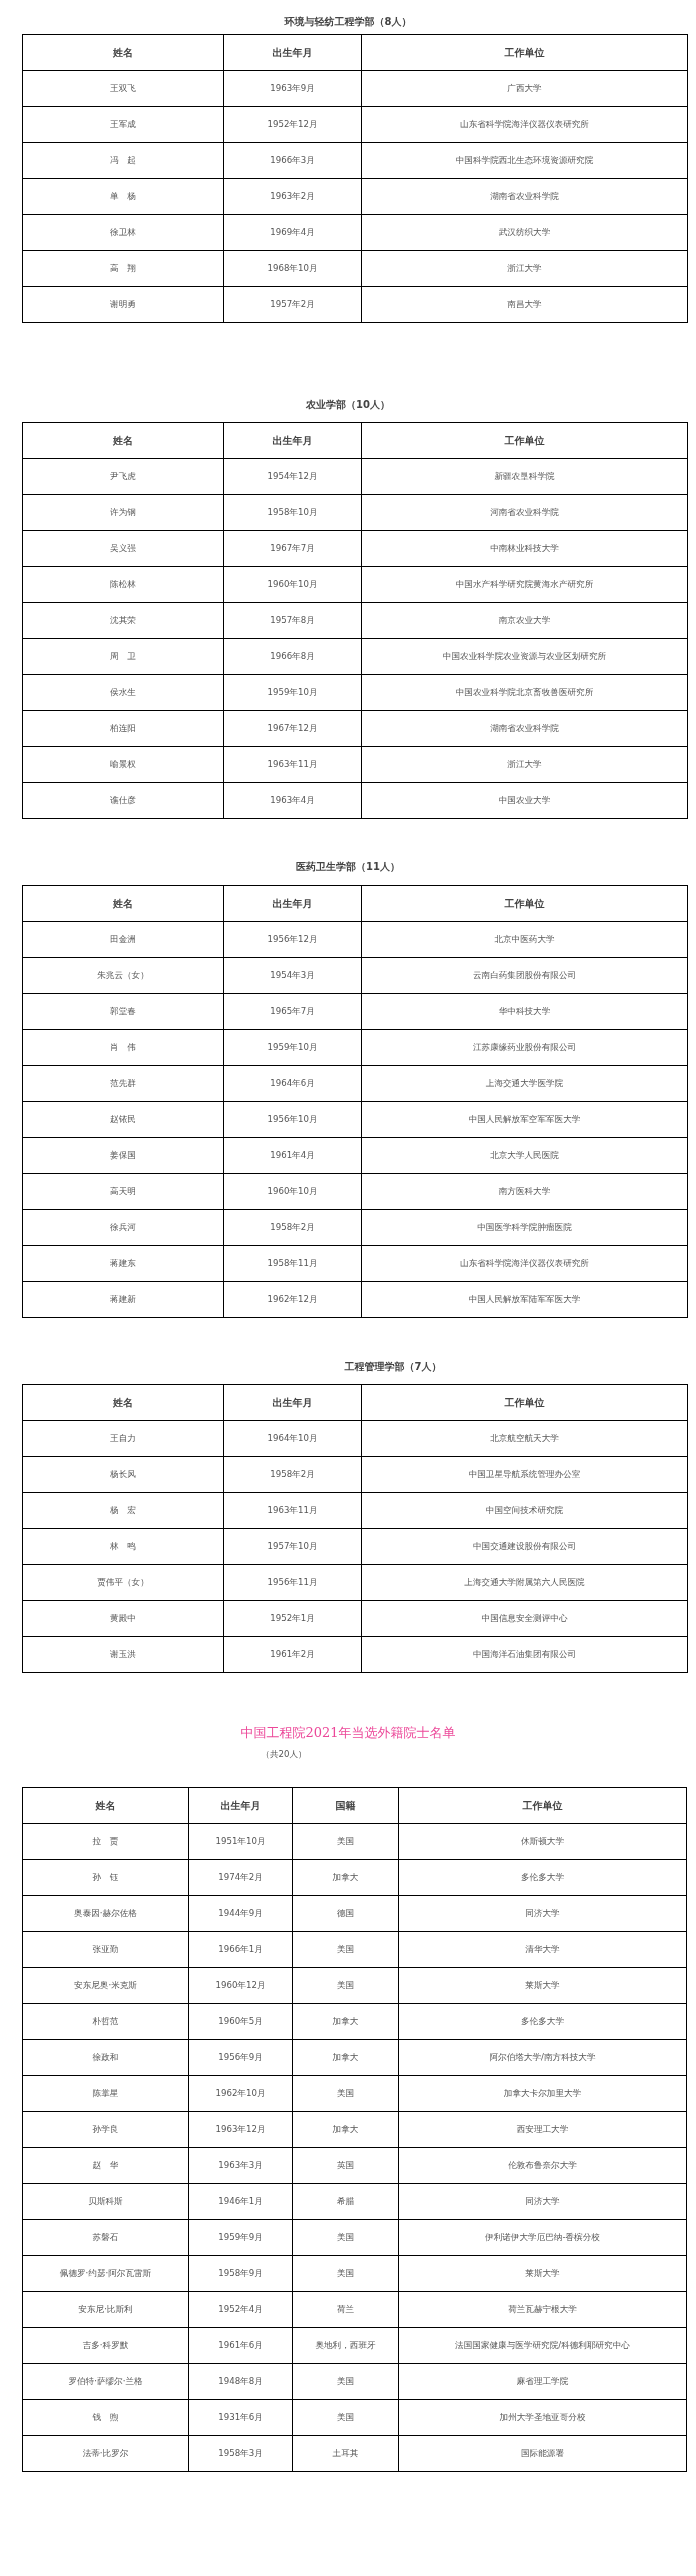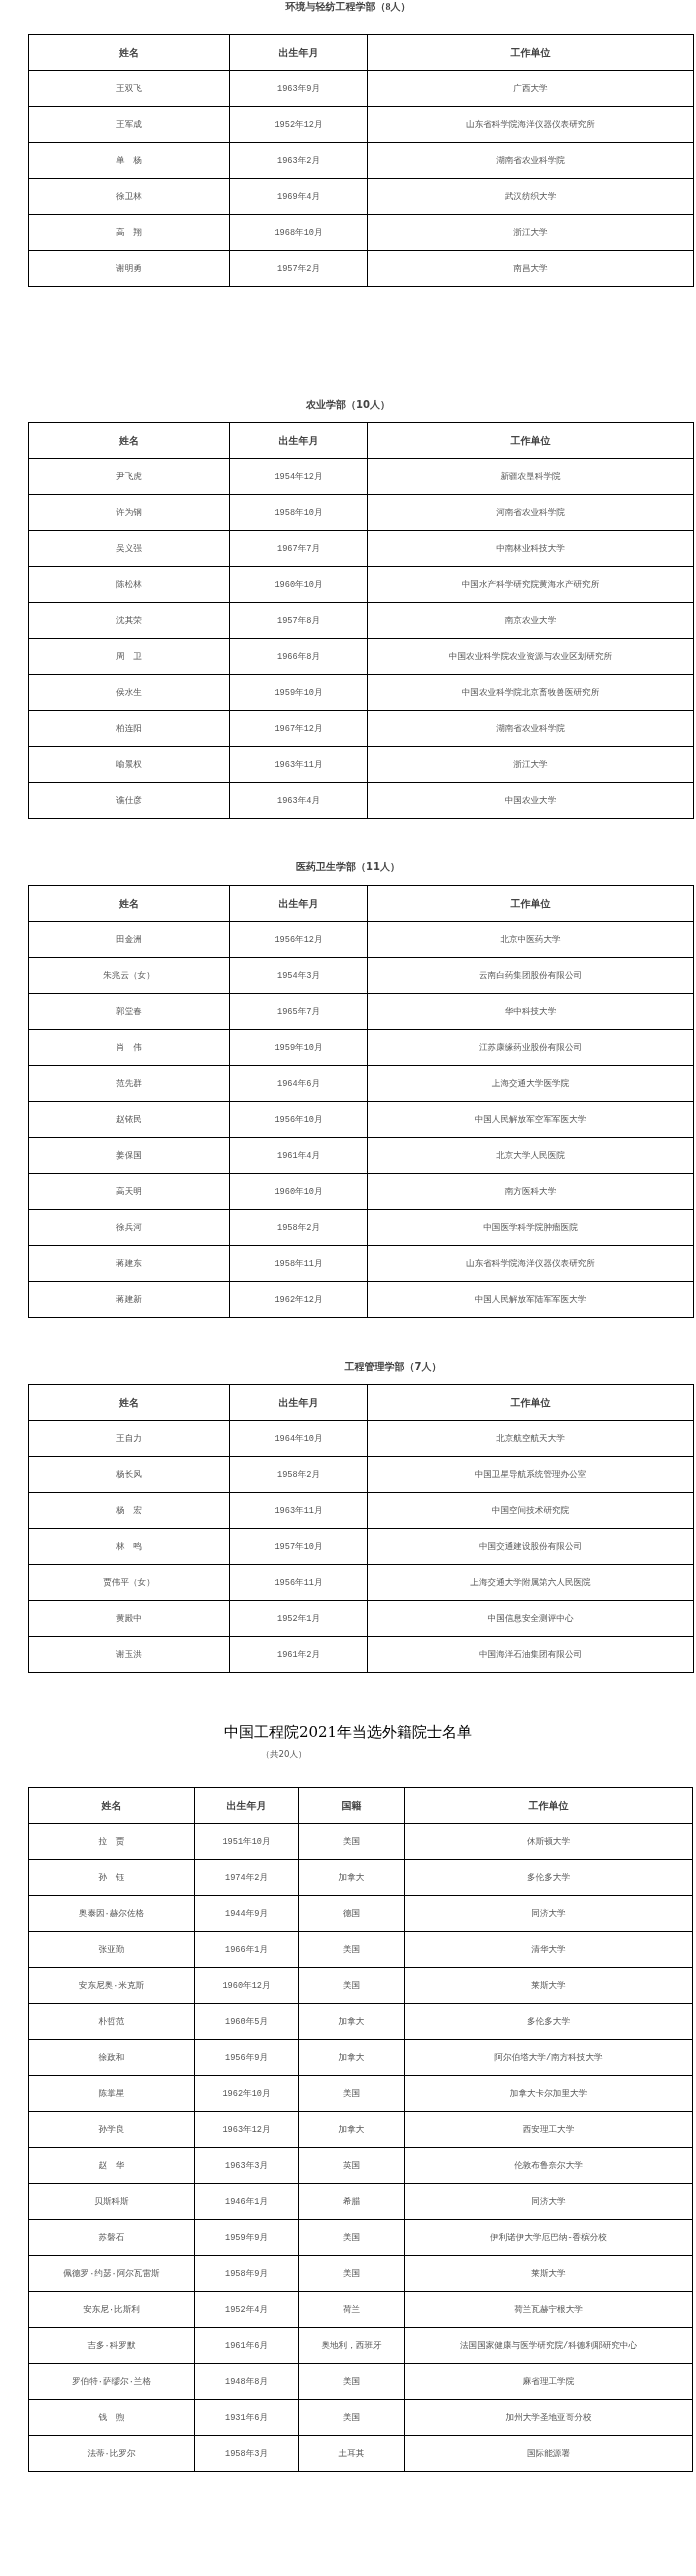--- a/index.html
+++ b/index.html
@@ -6,44 +6,44 @@
   body {
     width: 696px; height: 2576px; position: relative; overflow: hidden;
     font-family: "DejaVu Sans", "Liberation Sans", sans-serif;
     color: #555555;
   }
   .section-title {
     position: absolute; left: 0; width: 696px; text-align: center;
     font-size: 10px; font-weight: bold; color: #444444; line-height: 14.4px;
   }
   table.roster {
-    position: absolute; left: 28px; width: 665px;
-    border-collapse: collapse; table-layout: fixed; font-family: Liberation Mono, monospace;
+    position: absolute; left: 22px; width: 665px;
+    border-collapse: collapse; table-layout: fixed;
   }
   table.roster td, table.roster th {
     border: 1.1px solid #000000;
     height: 35px; padding: 0; text-align: center; vertical-align: middle;
     font-size: 8.6px; font-weight: normal; color: #555555;
     white-space: nowrap; overflow: hidden;
   }
   table.roster th { font-size: 10px; font-weight: bold; color: #444444; }
   .main-title {
     position: absolute; left: 0; width: 696px; text-align: center;
     top: 1721px; font-family: "DejaVu Serif", "Liberation Serif", serif;
-    font-size: 15px; color: #000000; line-height: 23px;
+    font-size: 13px; color: #ec4899; line-height: 23px;
   }
   .main-subtitle {
     position: absolute; left: 0; width: 568px; text-align: center;
     top: 1749px; font-size: 8.6px; color: #555555; line-height: 11.5px;
   }
 </style>
 </head>
 <body>
 
-<div class="section-title" style="top:0;font-family:Liberation Serif, serif;">环境与轻纺工程学部（8人）</div>
+<div class="section-title" style="top:15px;">环境与轻纺工程学部（8人）</div>
 <div class="section-title" style="top:398px;">农业学部（10人）</div>
 <div class="section-title" style="top:860px;">医药卫生学部（11人）</div>
 <div class="section-title" style="top:1360px;margin-left:45px;">工程管理学部（7人）</div>
 
 <table class="roster" style="top:34px;">
   <colgroup>
       <col style="width:201px">
       <col style="width:138px">
       <col style="width:326px">
     </colgroup>
@@ -57,20 +57,25 @@
   <tbody>
       <tr>
         <td>王双飞</td>
         <td>1963年9月</td>
         <td>广西大学</td>
       </tr>
       <tr>
         <td>王军成</td>
         <td>1952年12月</td>
         <td>山东省科学院海洋仪器仪表研究所</td>
+      </tr>
+      <tr>
+        <td>冯　起</td>
+        <td>1966年3月</td>
+        <td>中国科学院西北生态环境资源研究院</td>
       </tr>
       <tr>
         <td>单　杨</td>
         <td>1963年2月</td>
         <td>湖南省农业科学院</td>
       </tr>
       <tr>
         <td>徐卫林</td>
         <td>1969年4月</td>
         <td>武汉纺织大学</td>

